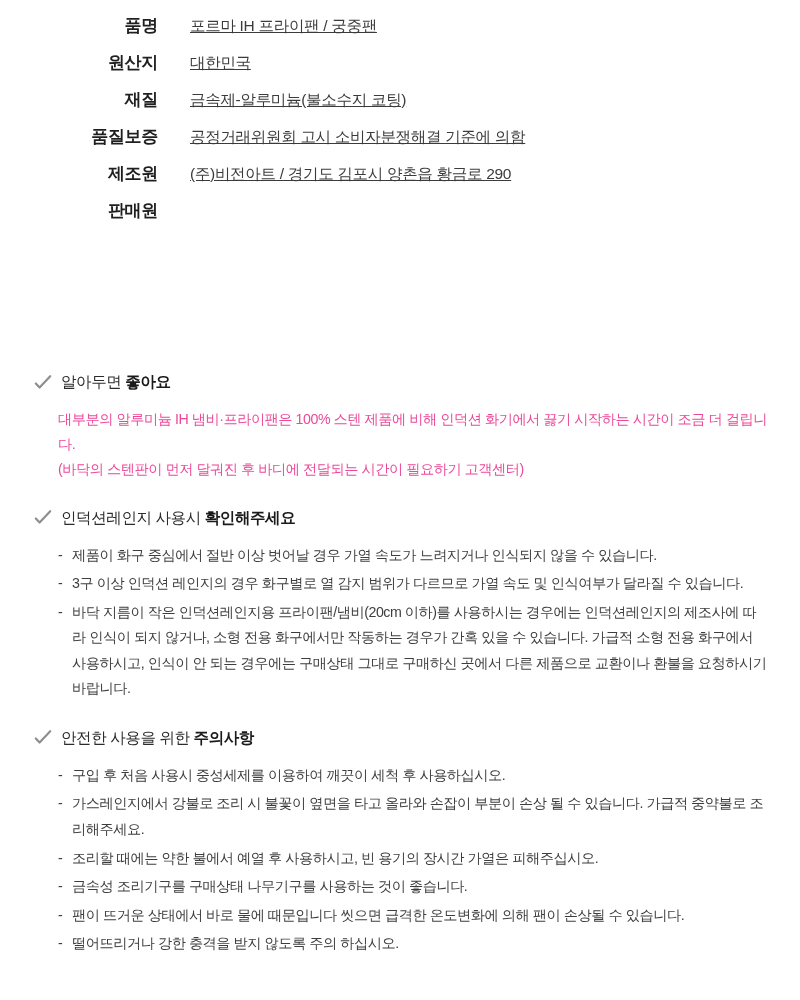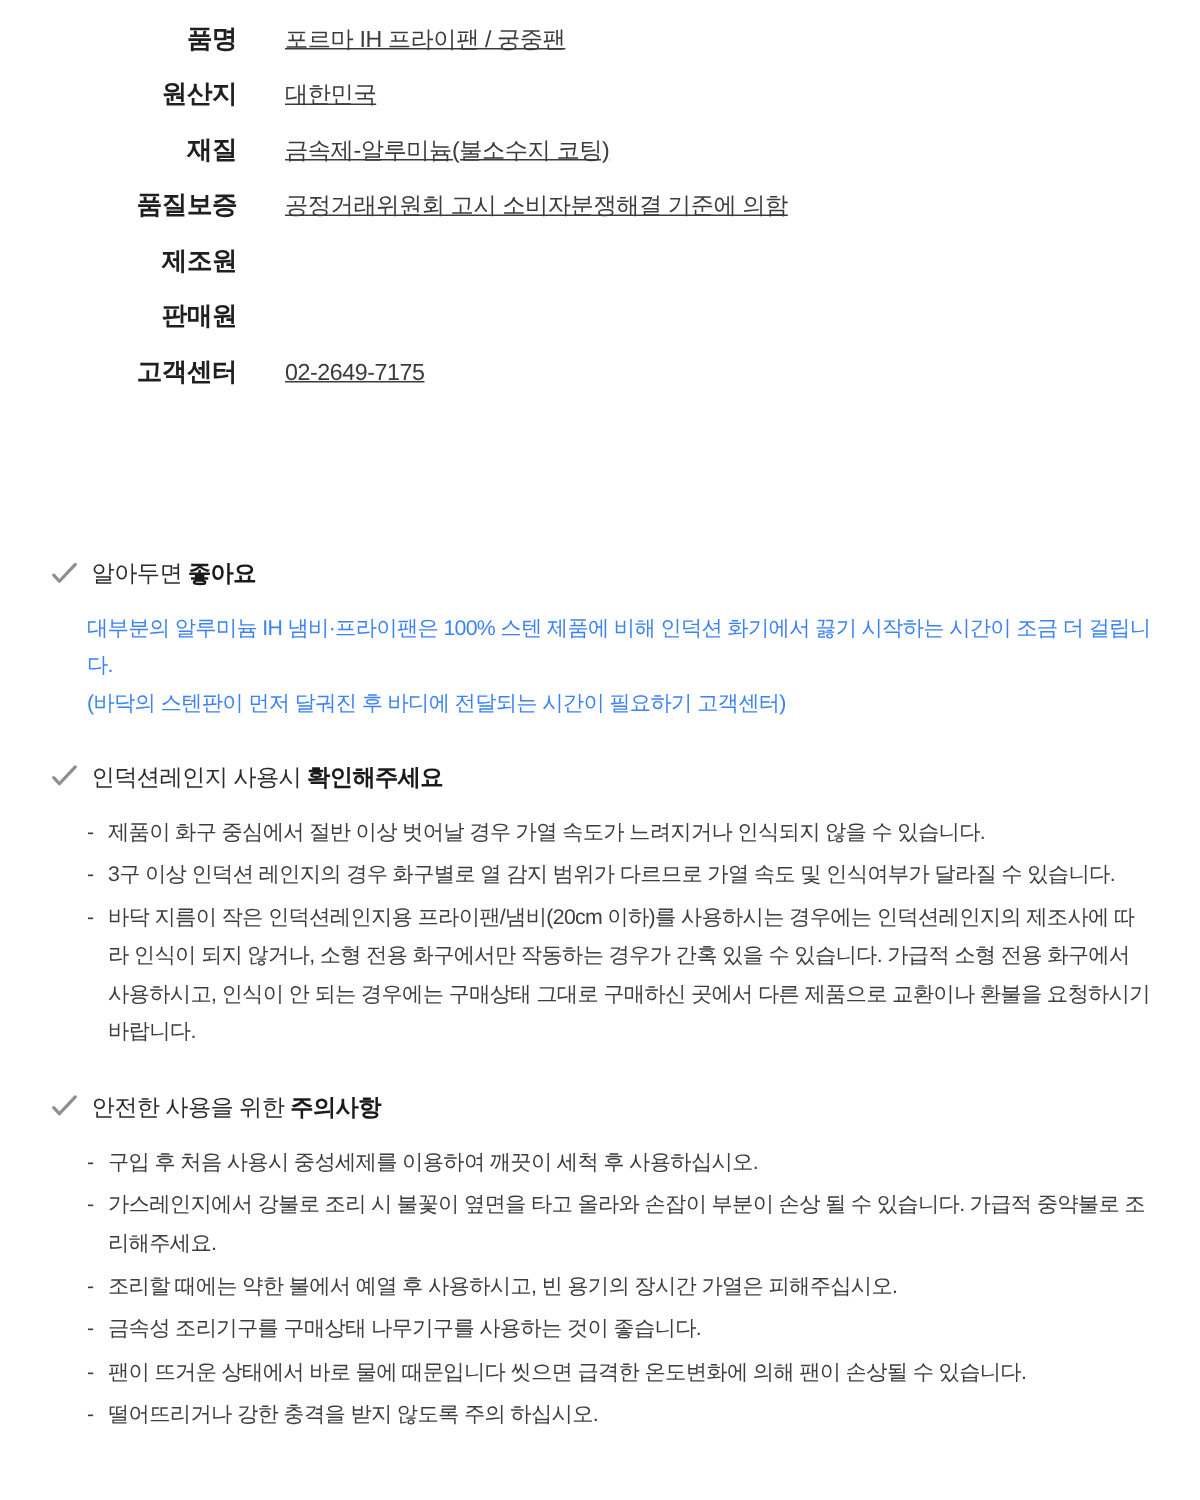--- a/index.html
+++ b/index.html
@@ -89,21 +89,21 @@
   .note-head-text .strong {
     font-weight: bold;
     color: #1a1a1a;
   }
 
   .note-body { padding-left: 28px; }
 
   .note-para {
     font-size: 14.2px;
     line-height: 1.75;
-    color: #3b82f6;
+    color: #ec4899;
     letter-spacing: -0.45px;
     margin: 0;
   }
 
   .bullet-list {
     list-style: none;
     margin: 0;
     padding: 0;
   }
   .bullet-item {
@@ -136,27 +136,24 @@
   <div class="spec-row">
     <div class="spec-label">재질</div>
     <div class="spec-value">금속제-알루미늄(불소수지 코팅)</div>
   </div>
   <div class="spec-row">
     <div class="spec-label">품질보증</div>
     <div class="spec-value">공정거래위원회 고시 소비자분쟁해결 기준에 의함</div>
   </div>
   <div class="spec-row">
     <div class="spec-label">제조원</div>
+    <div class="spec-value">(주)비전아트 / 경기도 김포시 양촌읍 황금로 290</div>
   </div>
   <div class="spec-row">
     <div class="spec-label">판매원</div>
-  </div>
-  <div class="spec-row">
-    <div class="spec-label">고객센터</div>
-    <div class="spec-value">02-2649-7175</div>
   </div>
 </div>
 
 <div class="band"></div>
 
 <div class="notes">
 
   <div class="note-block">
     <div class="note-head">
       <span class="check-icon">

